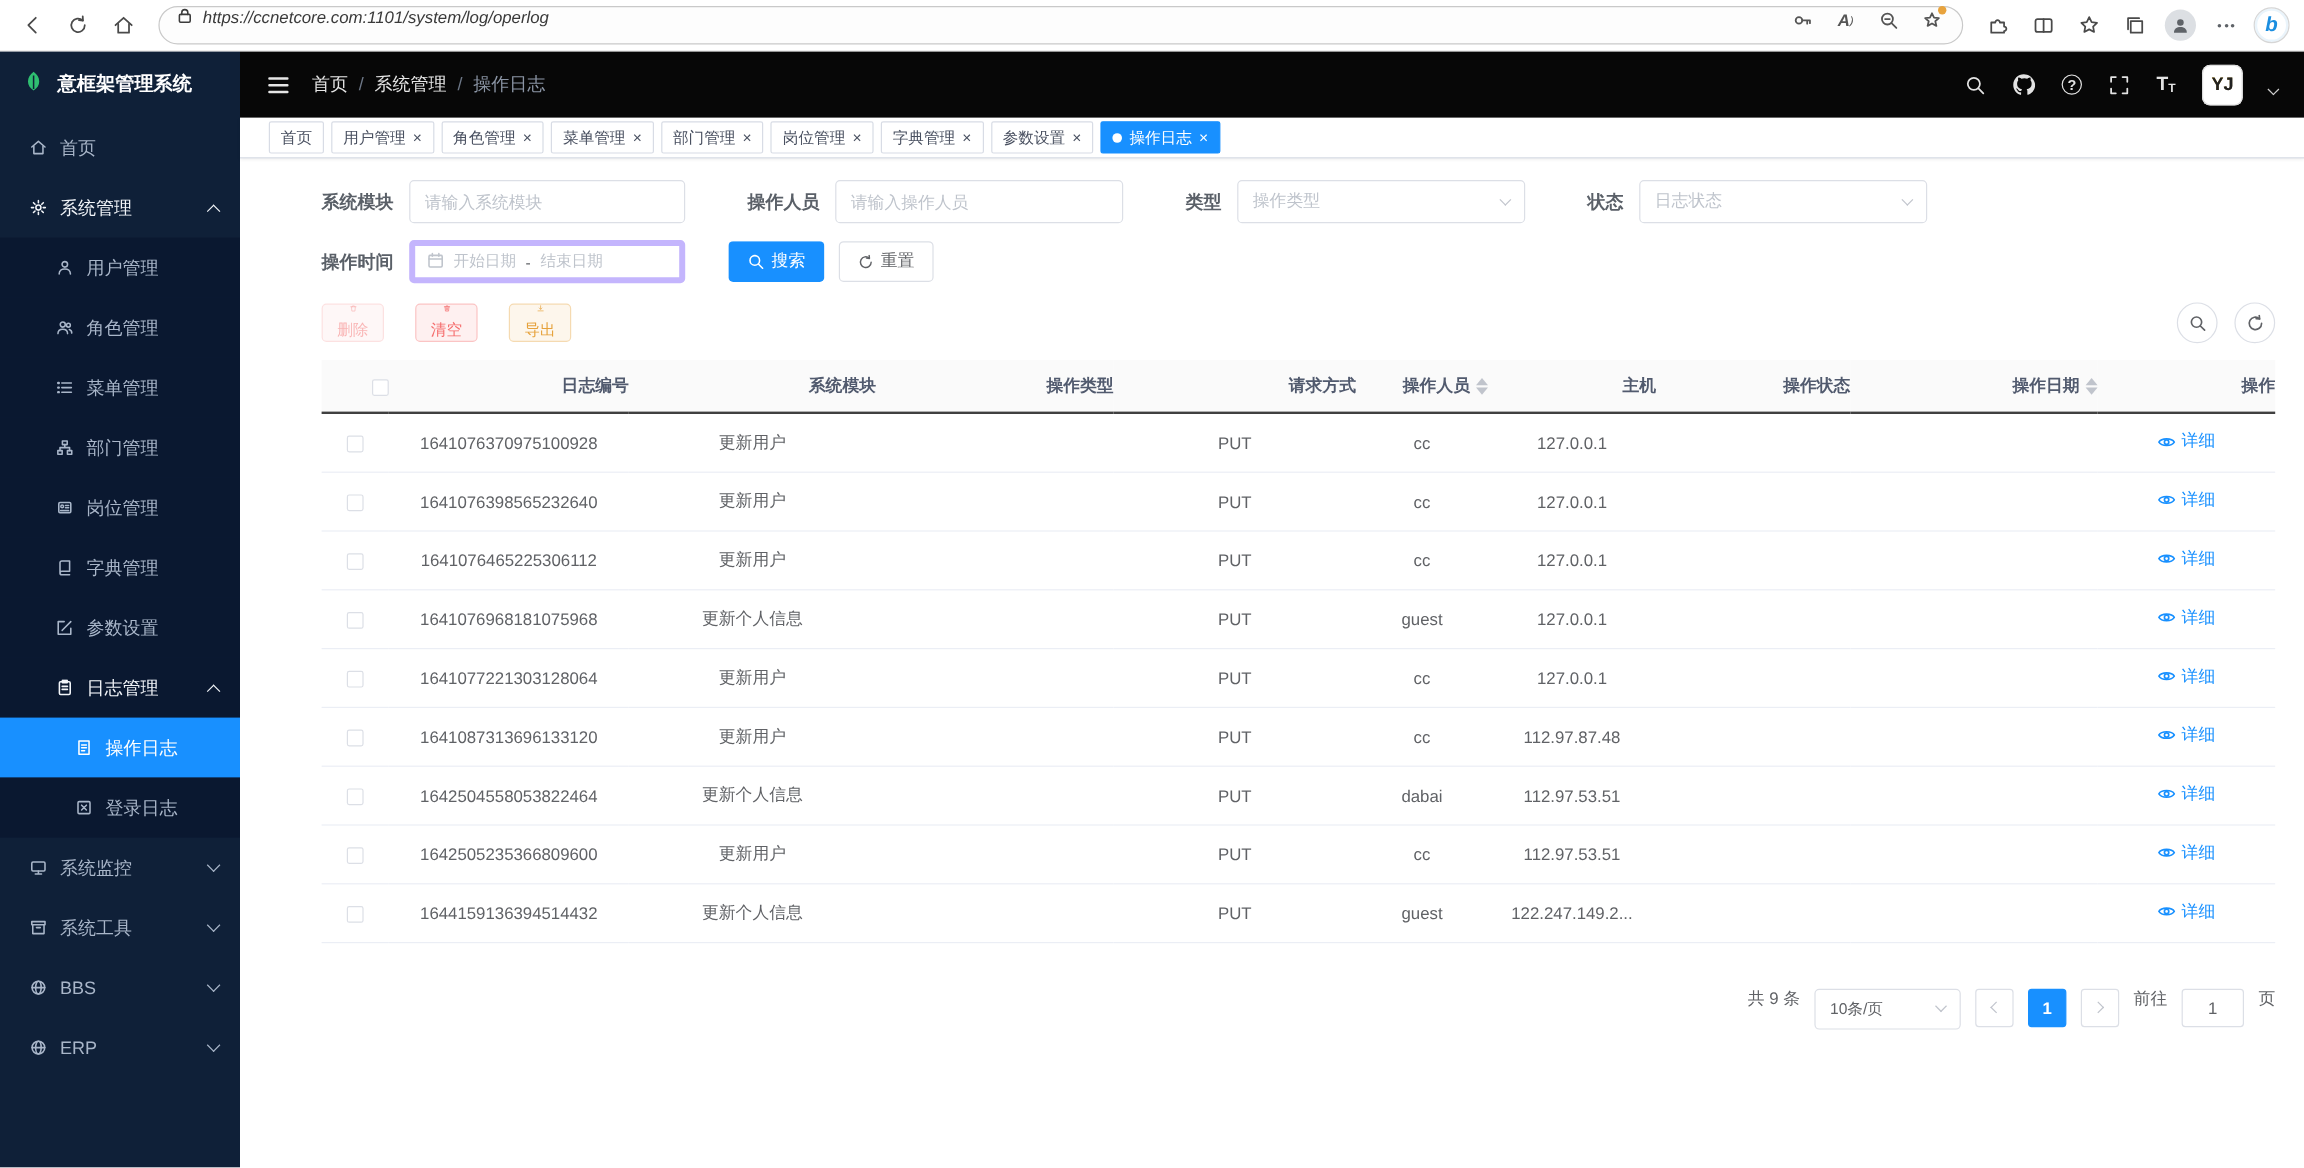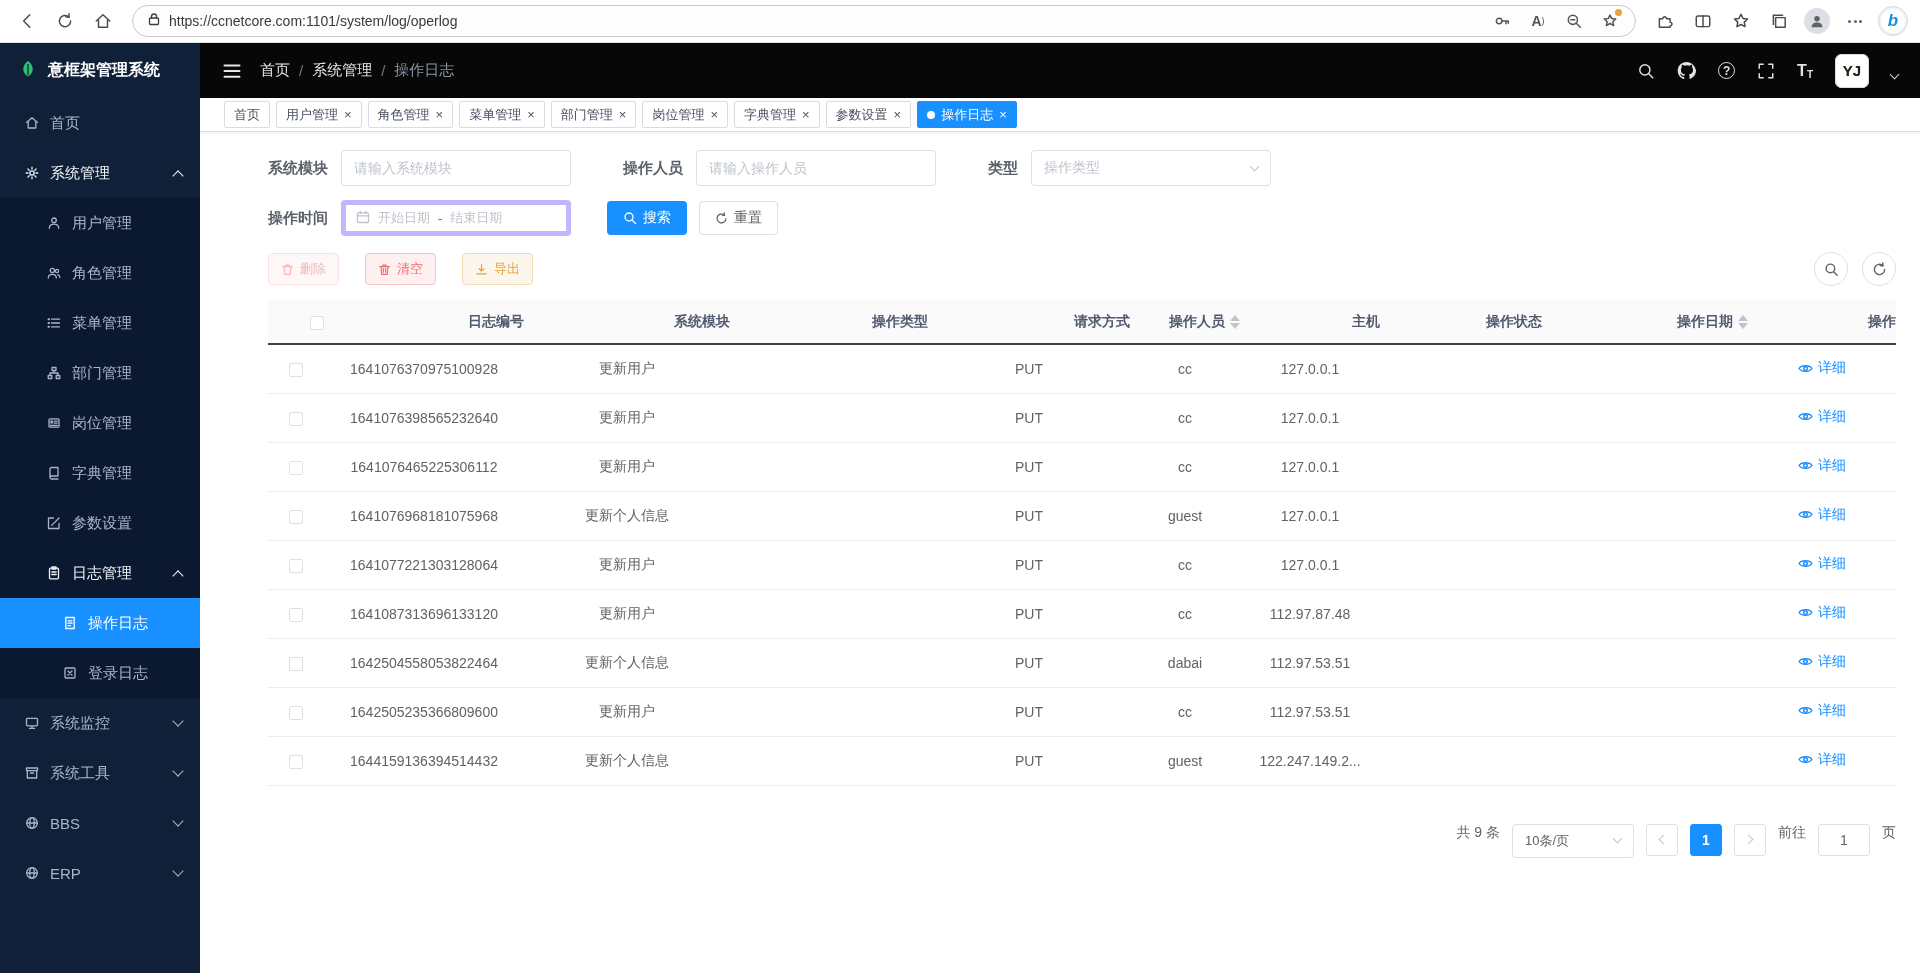--- a/index.html
+++ b/index.html
@@ -3,21 +3,21 @@
 <meta charset="utf-8">
 <style>
   * { margin:0; padding:0; box-sizing:border-box; }
   html,body { width:1920px; height:973px; overflow:hidden; background:#fff;
     font-family:"Liberation Sans","DejaVu Sans",sans-serif; }
   .svgi { stroke:currentColor; fill:none; stroke-width:1.3; stroke-linecap:round; stroke-linejoin:round; }
 
   
   .browser { height:43px; background:#fff; border-bottom:1px solid #e3e3e3; display:flex; align-items:center; padding:0 10px; gap:4px; }
   .bicon { width:34px; height:34px; border-radius:6px; display:flex; align-items:center; justify-content:center; color:#4a4a4a; flex:none; cursor:pointer; }
-  .urlbar { flex:1; height:32px; margin:0 8px; border:1px solid #c9c9c9; background:#fdfdfd; border-radius:16px; display:flex; align-items:center; padding:0 14px; gap:8px; color:#3c3c3c; min-width:0; }
+  .urlbar { flex:1; height:32px; margin:0 8px; border:1px solid #c9c9c9; background:#fdfdfd; border-radius:16px; display:flex; align-items:flex-start; padding:0 14px; gap:8px; color:#3c3c3c; min-width:0;font-style:italic; }
   .url-text { font-size:14px; color:#3a3a3a; flex:1; white-space:nowrap; overflow:hidden; }
   .pill-icons { display:flex; align-items:center; gap:14px; color:#555; }
   .pill-ic { position:relative; display:flex; align-items:center; justify-content:center; width:22px; height:22px; cursor:pointer; }
   .badge-dot { position:absolute; right:-1px; top:-1px; width:7px; height:7px; border-radius:50%; background:#e8a33d; }
   .read-aloud { font-size:14px; font-weight:700; color:#555; }
   .read-aloud small { font-size:9px; font-weight:400; }
   .avatar-circ { width:26px; height:26px; border-radius:50%; background:#dcdfe3; color:#5f6368; display:flex; align-items:center; justify-content:center; }
   .more-dots { display:flex; gap:2.5px; }
   .more-dots i { width:3px; height:3px; border-radius:50%; background:#5f6368; }
   .bing { width:30px; height:30px; border-radius:50%; background:#fff; border:1px solid #d6d6d6; display:flex; align-items:center; justify-content:center; font-weight:700; font-style:italic; font-size:17px; color:#1b8ee0; box-shadow:0 0 0 2px #eaf4fb inset; }
@@ -68,21 +68,21 @@
   .flabel { font-size:15px; font-weight:700; color:#5a6068; white-space:nowrap; }
   .inp, .sel { height:36px; border:1px solid #dcdfe6; border-radius:4px; background:#fff; font-size:14px; color:#606266; }
   .inp { width:230px; padding:0 12px; }
   .inp::placeholder { color:#bfc4cc; }
   .sel { width:240px; display:flex; align-items:center; justify-content:space-between; padding:0 12px; color:#bfc4cc; cursor:pointer; }
   .sel-caret { width:7px; height:7px; border-right:1.4px solid #c0c4cc; border-bottom:1.4px solid #c0c4cc; transform:rotate(45deg); margin-top:-4px; }
   .daterange { width:230px; height:36px; border:5px solid #c4b5fd; border-radius:4px; display:flex; align-items:center; gap:8px; padding:0 10px; color:#bfc4cc; font-size:13px; cursor:pointer; }
   .btn { height:34px; border-radius:4px; font-size:14px; display:inline-flex; align-items:center; gap:6px; padding:0 15px; cursor:pointer; border:1px solid transparent; }
   .btn-primary { background:var(--accent,#1890ff); color:#fff; margin-left:36px; }
   .btn-plain { background:#fff; border-color:#dcdfe6; color:#606266; margin-left:12px; }
-  .btn-sm { height:32px; font-size:13px; padding:0 12px; }
+  .btn-sm { height:32px; font-size:13px; padding:0 12px;flex-direction:column; }
   .btn-danger { color:var(--danger,#f56c6c); background:#fef0f0; border-color:#fbc4c4; }
   .btn-danger.disabled { opacity:.5; cursor:not-allowed; }
   .btn-warn { color:var(--warning,#e6a23c); background:#fdf6ec; border-color:#f5dab1; }
   .toolbar { display:flex; align-items:center; margin:16px 0 14px; }
   .toolbar .gap { width:26px; }
   .circle-btn { width:34px; height:34px; border-radius:50%; border:1px solid #dcdfe6; background:#fff; color:#606266; display:flex; align-items:center; justify-content:center; cursor:pointer; }
   .tb-right { margin-left:auto; display:flex; gap:14px; }
 
   
   table { width:100%; border-collapse:collapse; table-layout:fixed; }
@@ -481,20 +481,27 @@
           <span class="flabel">操作人员</span>
           <input class="inp" style="width: 240px;" placeholder="请输入操作人员">
         </div>
         <div class="fgroup">
           <span class="flabel">类型</span>
           <div class="sel">
               <span>操作类型</span>
               <i class="sel-caret"></i>
             </div>
         </div>
+        <div class="fgroup" style="margin-right:0">
+          <span class="flabel">状态</span>
+          <div class="sel">
+              <span>日志状态</span>
+              <i class="sel-caret"></i>
+            </div>
+        </div>
       </div>
 
       <div class="frow">
         <div class="fgroup" style="margin-right:0">
           <span class="flabel">操作时间</span>
           <div class="daterange">
             <span><svg class="svgi" width="14" height="14" viewBox="0 0 14 14">
                   <rect x="1.5" y="2.8" width="11" height="9.7" rx="1"></rect>
                   <path d="M1.5 5.8 H12.5 M4.3 1.3 V3.6 M9.7 1.3 V3.6"></path>
                 </svg></span>

